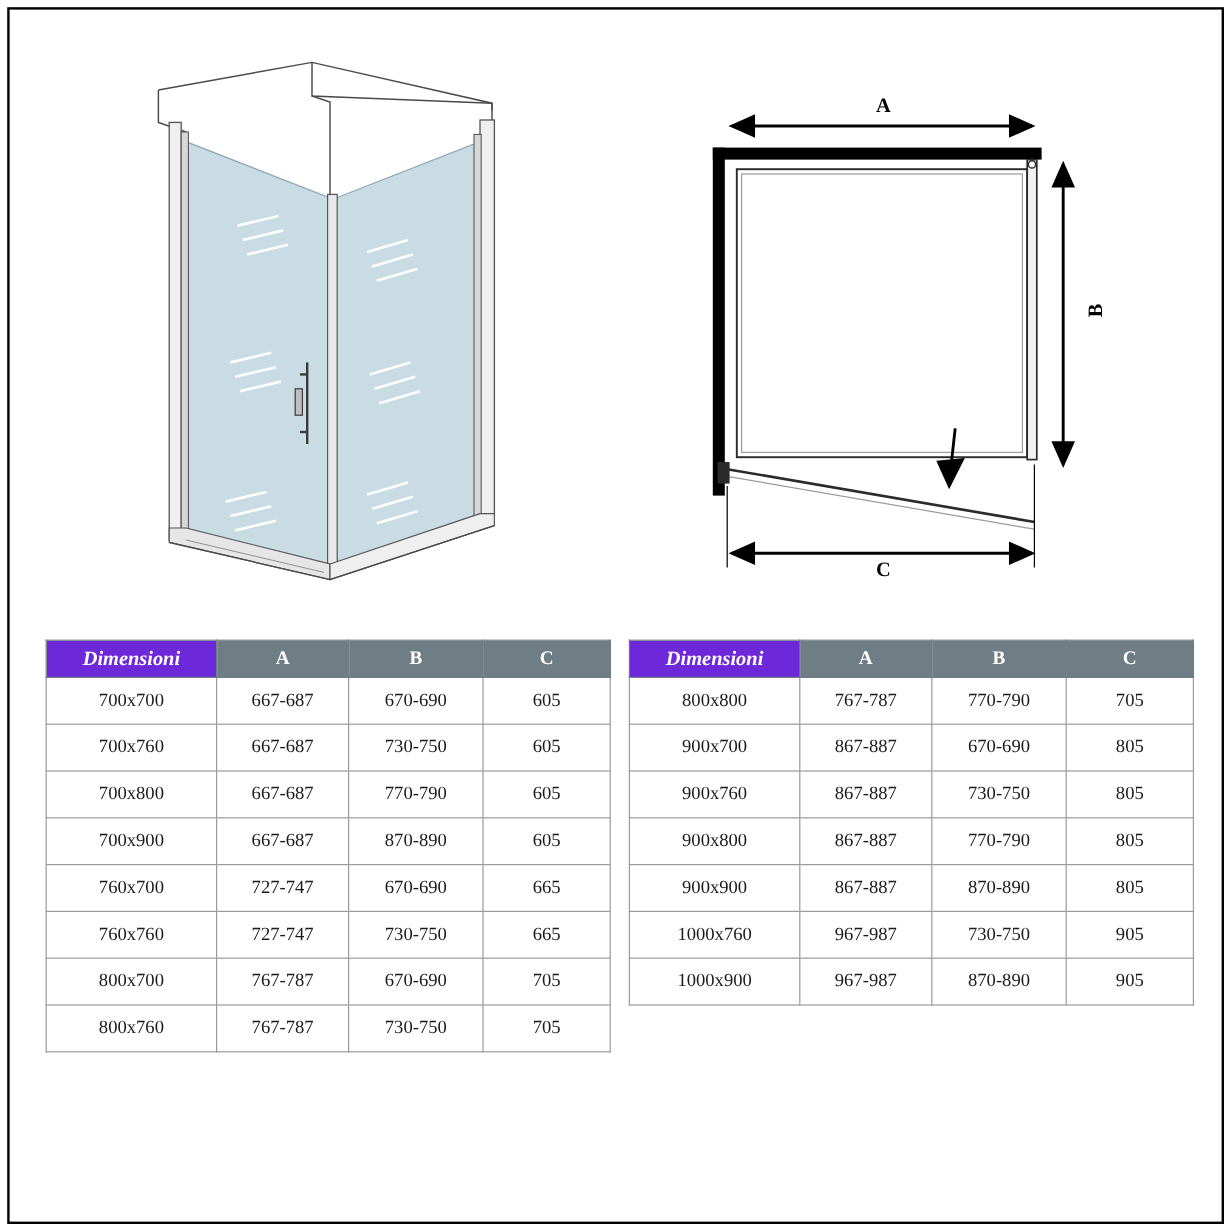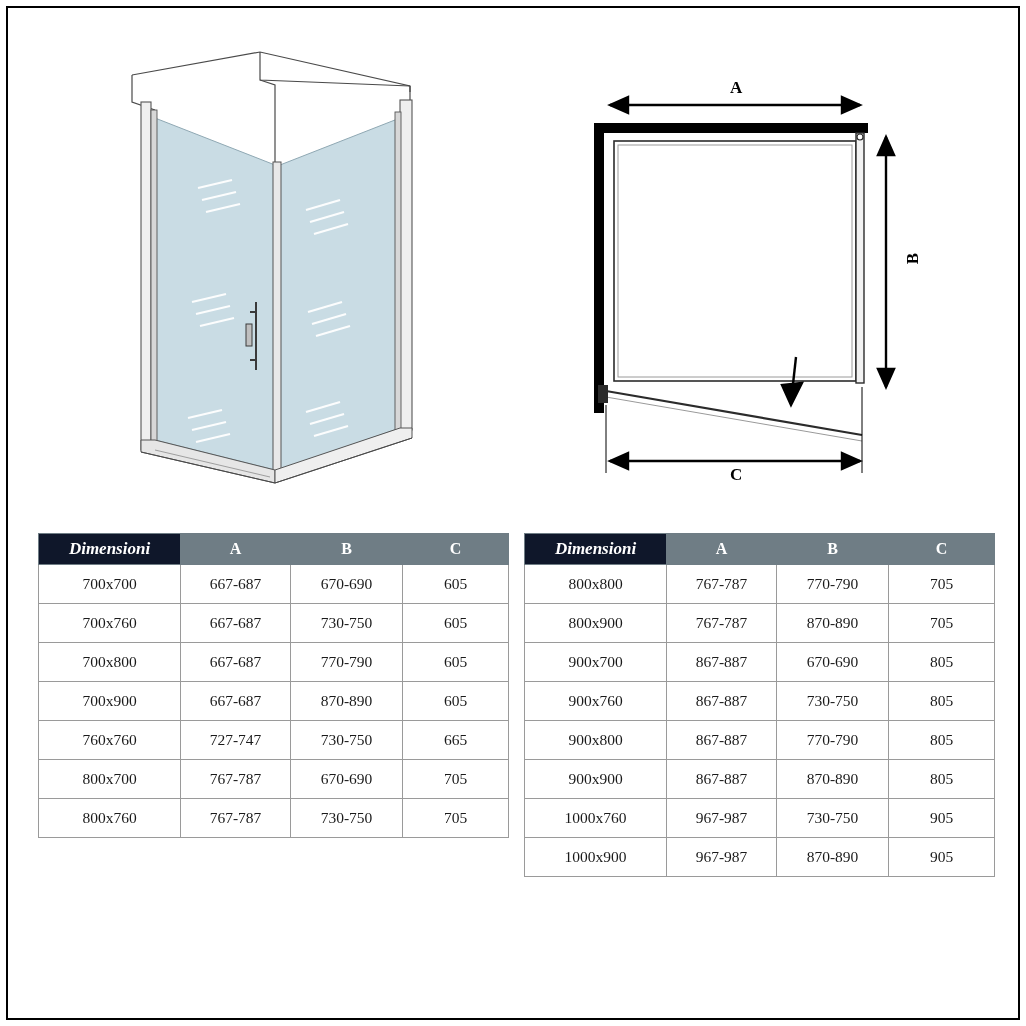--- a/index.html
+++ b/index.html
@@ -90,21 +90,21 @@
   }
   table.dim-table thead th {
     background: #6f7d85;
     color: #ffffff;
     font-weight: bold;
     font-size: 16px;
     border: 1px solid #6f7d85;
     height: 30px;
   }
   table.dim-table thead th.hdr-name {
-    background: #0f172a;
+    background: #6d28d9;
     font-style: italic;
     font-size: 17px;
   }
   col.c-name { width: 142px; }
   col.c-a    { width: 110px; }
   col.c-b    { width: 112px; }
   col.c-c    { width: 106px; }
 </style>
 </head>
 <body>
@@ -257,20 +257,26 @@
           <td>770-790</td>
           <td>605</td>
         </tr>
         <tr>
           <td>700x900</td>
           <td>667-687</td>
           <td>870-890</td>
           <td>605</td>
         </tr>
         <tr>
+          <td>760x700</td>
+          <td>727-747</td>
+          <td>670-690</td>
+          <td>665</td>
+        </tr>
+        <tr>
           <td>760x760</td>
           <td>727-747</td>
           <td>730-750</td>
           <td>665</td>
         </tr>
         <tr>
           <td>800x700</td>
           <td>767-787</td>
           <td>670-690</td>
           <td>705</td>
@@ -302,26 +308,20 @@
         </tr>
       </thead>
       <tbody>
         <tr>
           <td>800x800</td>
           <td>767-787</td>
           <td>770-790</td>
           <td>705</td>
         </tr>
         <tr>
-          <td>800x900</td>
-          <td>767-787</td>
-          <td>870-890</td>
-          <td>705</td>
-        </tr>
-        <tr>
           <td>900x700</td>
           <td>867-887</td>
           <td>670-690</td>
           <td>805</td>
         </tr>
         <tr>
           <td>900x760</td>
           <td>867-887</td>
           <td>730-750</td>
           <td>805</td>

